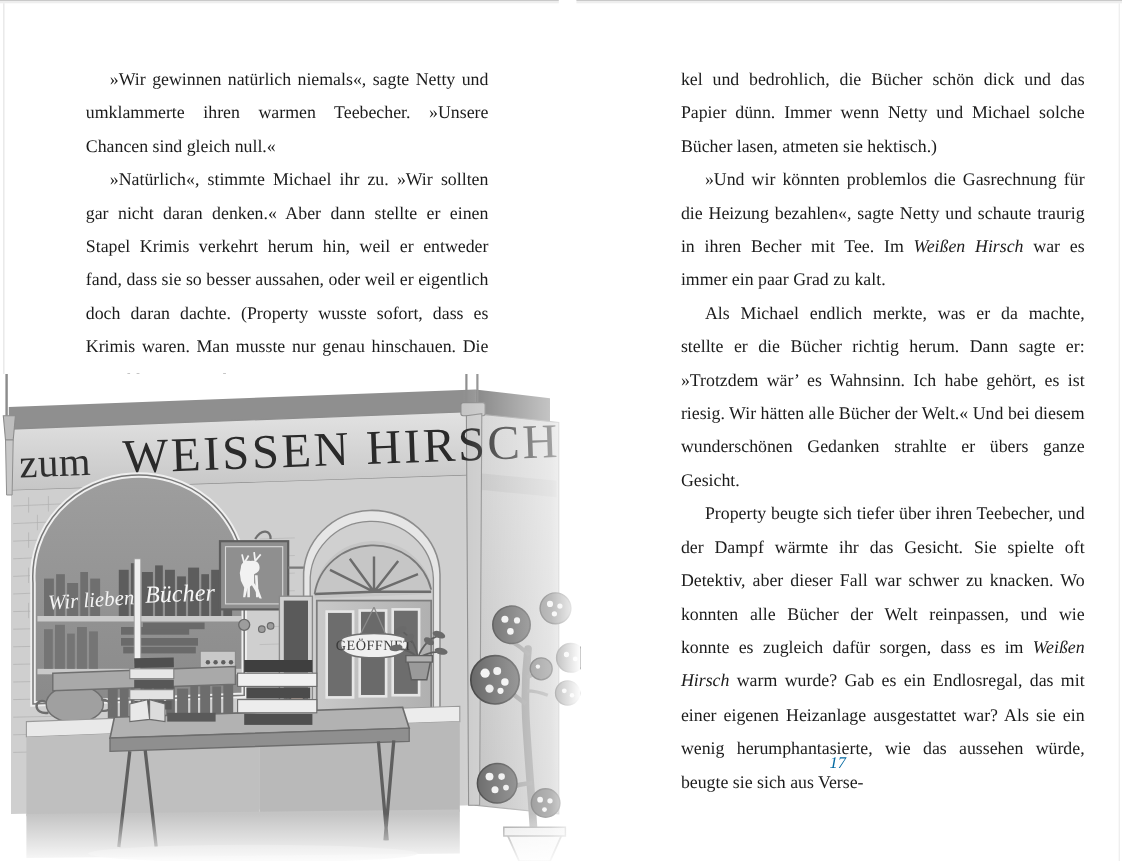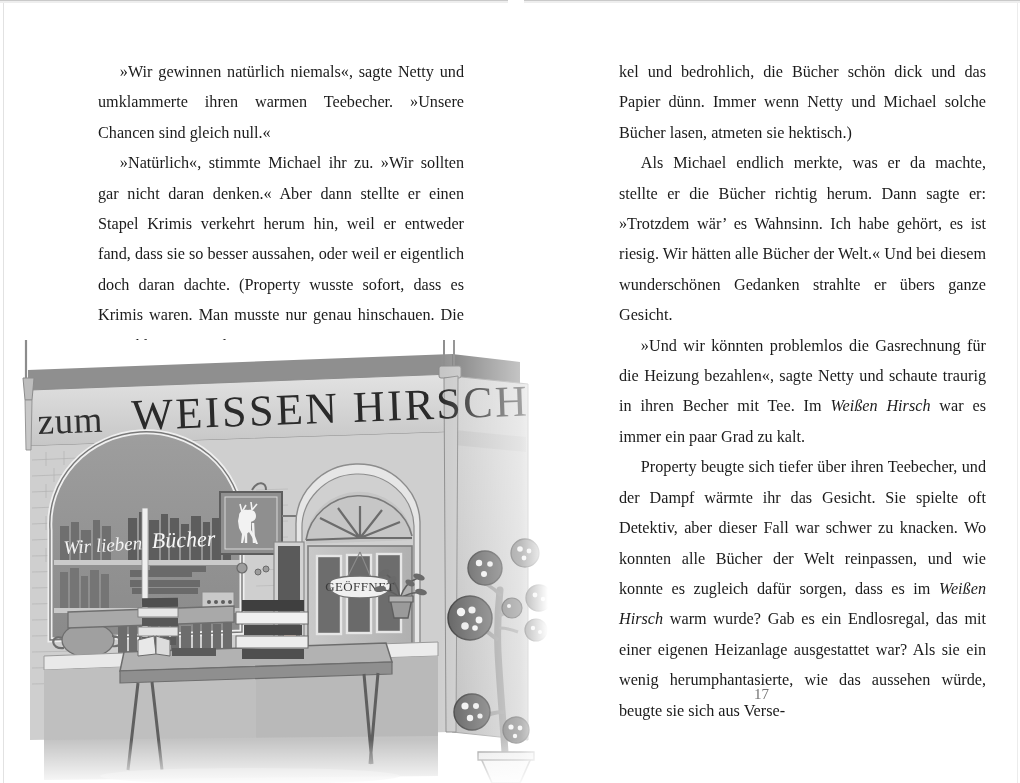--- a/index.html
+++ b/index.html
@@ -51,21 +51,21 @@
     border-radius: 0 0 50% 50%;
     box-shadow: 0 0 0 0 transparent;
   }
 
   
   .page-left, .page-right {
     position: absolute;
     top: 0;
     height: 783px;
   }
-  .page-left  { left: 0;   width: 510px; margin-left: 20px; }
+  .page-left  { left: 0;   width: 510px; }
   .page-right { left: 510px; width: 510px; }
 
   .textcol {
     position: absolute;
     font-size: 16.2px;
     line-height: 30.4px;
     text-align: justify;
     text-justify: inter-word;
     hyphens: manual;
     color: #1b1b1b;
@@ -85,22 +85,23 @@
   }
 
   em { font-style: italic; }
 
   .folio {
     position: absolute;
     left: 578px;
     top: 686px;
     width: 367px;
     text-align: center;
+    font-style: italic;
     font-size: 15px;
-    color: #737373;
+    color: #0369a1;
   }
 
   
   .illustration {
     position: absolute;
     left: 0;
     top: 340px;
     width: 528px;
     height: 443px;
     overflow: hidden;
@@ -527,20 +528,20 @@
 
         <rect x="420" y="0" width="108" height="443" fill="url(#fadeRight)"></rect>
         <rect x="0" y="400" width="528" height="43" fill="url(#fadeBottom)"></rect>
       </svg>
     </div>
   </div>
 
   <div class="page-right">
     <div class="textcol right" style="left:68px;margin-left:41px;">
       <p>kel und bedrohlich, die Bücher schön dick und das Papier dünn. Immer wenn Netty und Michael solche Bücher lasen, atmeten sie hektisch.)</p>
+      <p class="indent"><span>»Und wir könnten problemlos die Gasrechnung für die Heizung bezahlen«, sagte Netty und schaute traurig in ihren Becher mit Tee. Im </span><em>Weißen Hirsch</em><span> war es immer ein paar Grad zu kalt.</span></p>
       <p class="indent">Als Michael endlich merkte, was er da machte, stellte er die Bücher richtig herum. Dann sagte er: »Trotzdem wär’ es Wahnsinn. Ich habe gehört, es ist riesig. Wir hätten alle Bücher der Welt.« Und bei diesem wunderschönen Gedanken strahlte er übers ganze Gesicht.</p>
-      <p class="indent"><span>»Und wir könnten problemlos die Gasrechnung für die Heizung bezahlen«, sagte Netty und schaute traurig in ihren Becher mit Tee. Im </span><em>Weißen Hirsch</em><span> war es immer ein paar Grad zu kalt.</span></p>
       <p class="indent"><span>Property beugte sich tiefer über ihren Teebecher, und der Dampf wärmte ihr das Gesicht. Sie spielte oft Detektiv, aber dieser Fall war schwer zu knacken. Wo konnten alle Bücher der Welt reinpassen, und wie konnte es zugleich dafür sorgen, dass es im </span><em>Weißen Hirsch</em><span> warm wurde? Gab es ein Endlosregal, das mit einer eigenen Heizanlage ausgestattet war? Als sie ein wenig herumphantasierte, wie das aussehen würde, beugte sie sich aus Verse-</span></p>
     </div>
     <div class="folio" style="left:68px;">17</div>
   </div>
 
 </div>
 
 </body></html>

